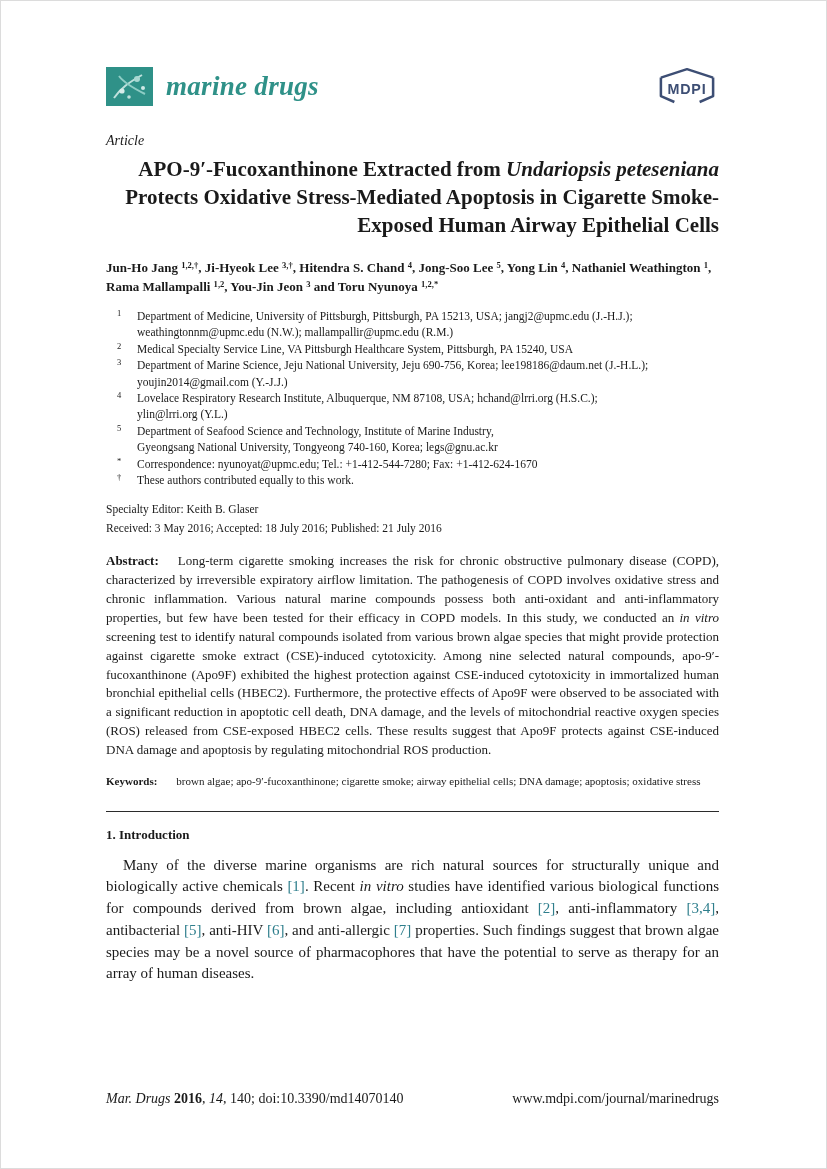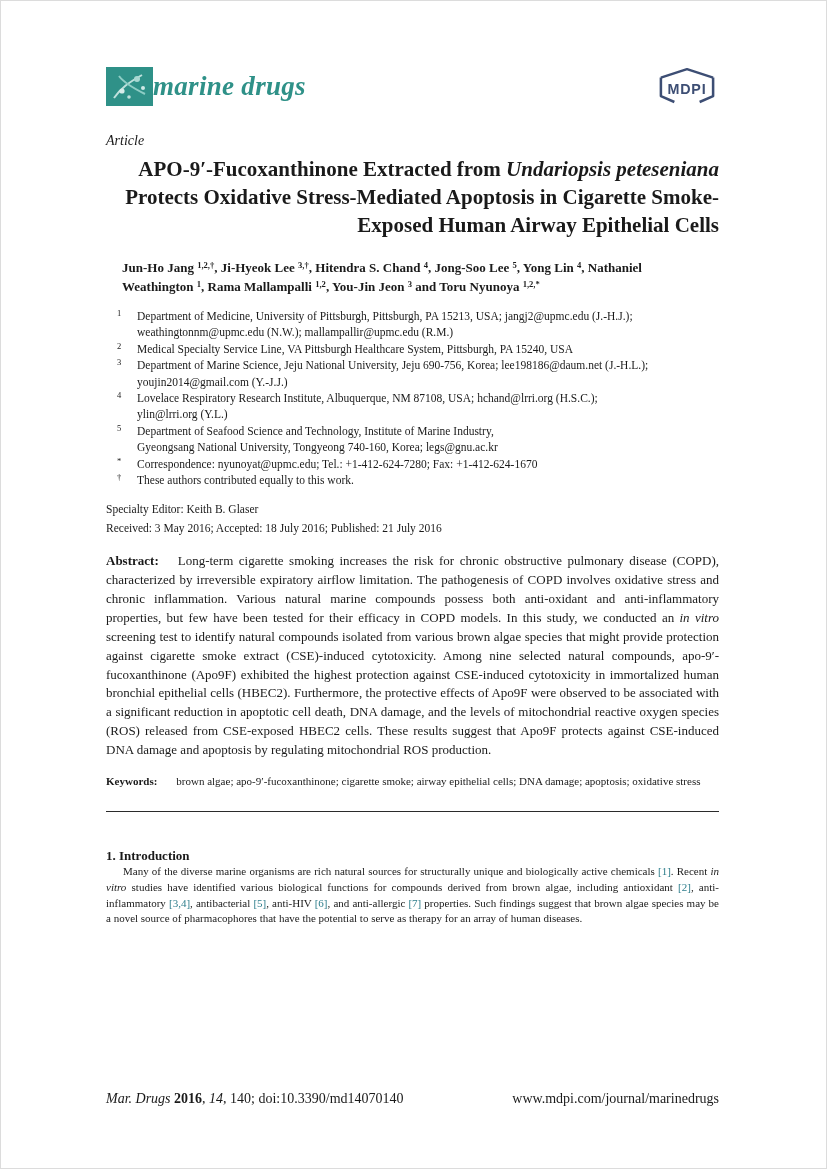--- a/index.html
+++ b/index.html
@@ -4,42 +4,42 @@
 <style>
   :root { --teal:#2f9188; --navy:#3d4e74; --link:#2e7e8c; }
   * { box-sizing: border-box; }
   html,body { margin:0; padding:0; background:#fff; }
   .page {
     position:relative; width:827px; height:1169px; background:#ffffff;
     border:1px solid #dcdcdc; overflow:hidden;
     font-family:"Liberation Serif","DejaVu Serif",serif; color:#1a1a1a;
   }
   .masthead { display:flex; justify-content:space-between; align-items:center; padding:64px 107px 0 105px; }
-  .journal-logo { display:flex; align-items:center; }
+  .journal-logo { display:flex; align-items:center; gap:13px; }
   .logo-icon { display:inline-block; line-height:0; }
   .journal-name { font-size:27px; font-weight:bold; font-style:italic; color:var(--teal); letter-spacing:0.3px; }
   .mdpi-logo { line-height:0; }
   .content { margin:0 107px 0 105px; }
   .article-label { margin-top:26px; font-size:14px; font-style:italic; }
   .title { margin:7px 0 16px; font-size:21px; line-height:1.33; font-weight:bold;text-align:right; }
   .title .seg-italic { font-weight:bold; }
-  .authors { margin:18px 16px 0; font-size:13px; font-weight:bold; line-height:1.5; }
+  .authors { margin:18px 0 0; font-size:13px; font-weight:bold; line-height:1.5; }
   .affiliations { margin-top:11px; }
   .aff { position:relative; padding-left:31px; font-size:11.5px; line-height:1.43; }
   .aff-marker { position:absolute; left:11px; top:-1px; font-size:8.5px; }
   .aff-text { white-space:pre-wrap; }
   .editor { margin:12px 0 0; font-size:11.5px; line-height:1.43; }
   .dates  { margin:3px 0 0;  font-size:11.5px; line-height:1.43; }
   .abstract { margin:16px 0 0; font-size:13px; line-height:1.45; }
   .keywords { margin:14px 0 0; font-size:11px; line-height:1.45; }
   .bold-label { font-weight:bold; padding-right:19px; }
   .justify { text-align:justify; }
   .rule { margin-top:21px; border-top:1px solid #2b2b2b; height:0; }
-  .section-heading { margin:36px 0 0; font-size:13px; font-weight:bold; }
-  .body-paragraph { margin:0 0 0; font-size:11px; line-height:1.45; }
+  .section-heading { margin:15px 0 0; font-size:13px; font-weight:bold; }
+  .body-paragraph { margin:12px 0 0; font-size:15px; line-height:1.45; }
   .indent { text-indent:17px; }
   .footer {
     position:absolute; left:105px; right:107px; bottom:61px;
     display:flex; justify-content:space-between; font-size:14px;
   }
   .seg-sup { font-size:0.66em; position:relative; top:-0.45em; }
   .seg-italic { font-style:italic; }
   .seg-bold { font-weight:bold; }
   .seg-link { color:var(--link); }
 </style>
@@ -101,21 +101,21 @@
         <span class="aff-text">Lovelace Respiratory Research Institute, Albuquerque, NM 87108, USA; hchand@lrri.org (H.S.C.);
 ylin@lrri.org (Y.L.)</span>
       </div>
       <div class="aff">
         <span class="aff-marker">5</span>
         <span class="aff-text">Department of Seafood Science and Technology, Institute of Marine Industry,
 Gyeongsang National University, Tongyeong 740-160, Korea; legs@gnu.ac.kr</span>
       </div>
       <div class="aff">
         <span class="aff-marker">*</span>
-        <span class="aff-text">Correspondence: nyunoyat@upmc.edu; Tel.: +1-412-624-7280; Fax: +1-412-624-1670</span>
+        <span class="aff-text">Correspondence: nyunoyat@upmc.edu; Tel.: +1-412-544-7280; Fax: +1-412-624-1670</span>
       </div>
       <div class="aff">
         <span class="aff-marker">†</span>
         <span class="aff-text">These authors contributed equally to this work.</span>
       </div>
     </div>
 
     <p class="editor">Specialty Editor: Keith B. Glaser</p>
     <p class="dates">Received: 3 May 2016; Accepted: 18 July 2016; Published: 21 July 2016</p>
 

